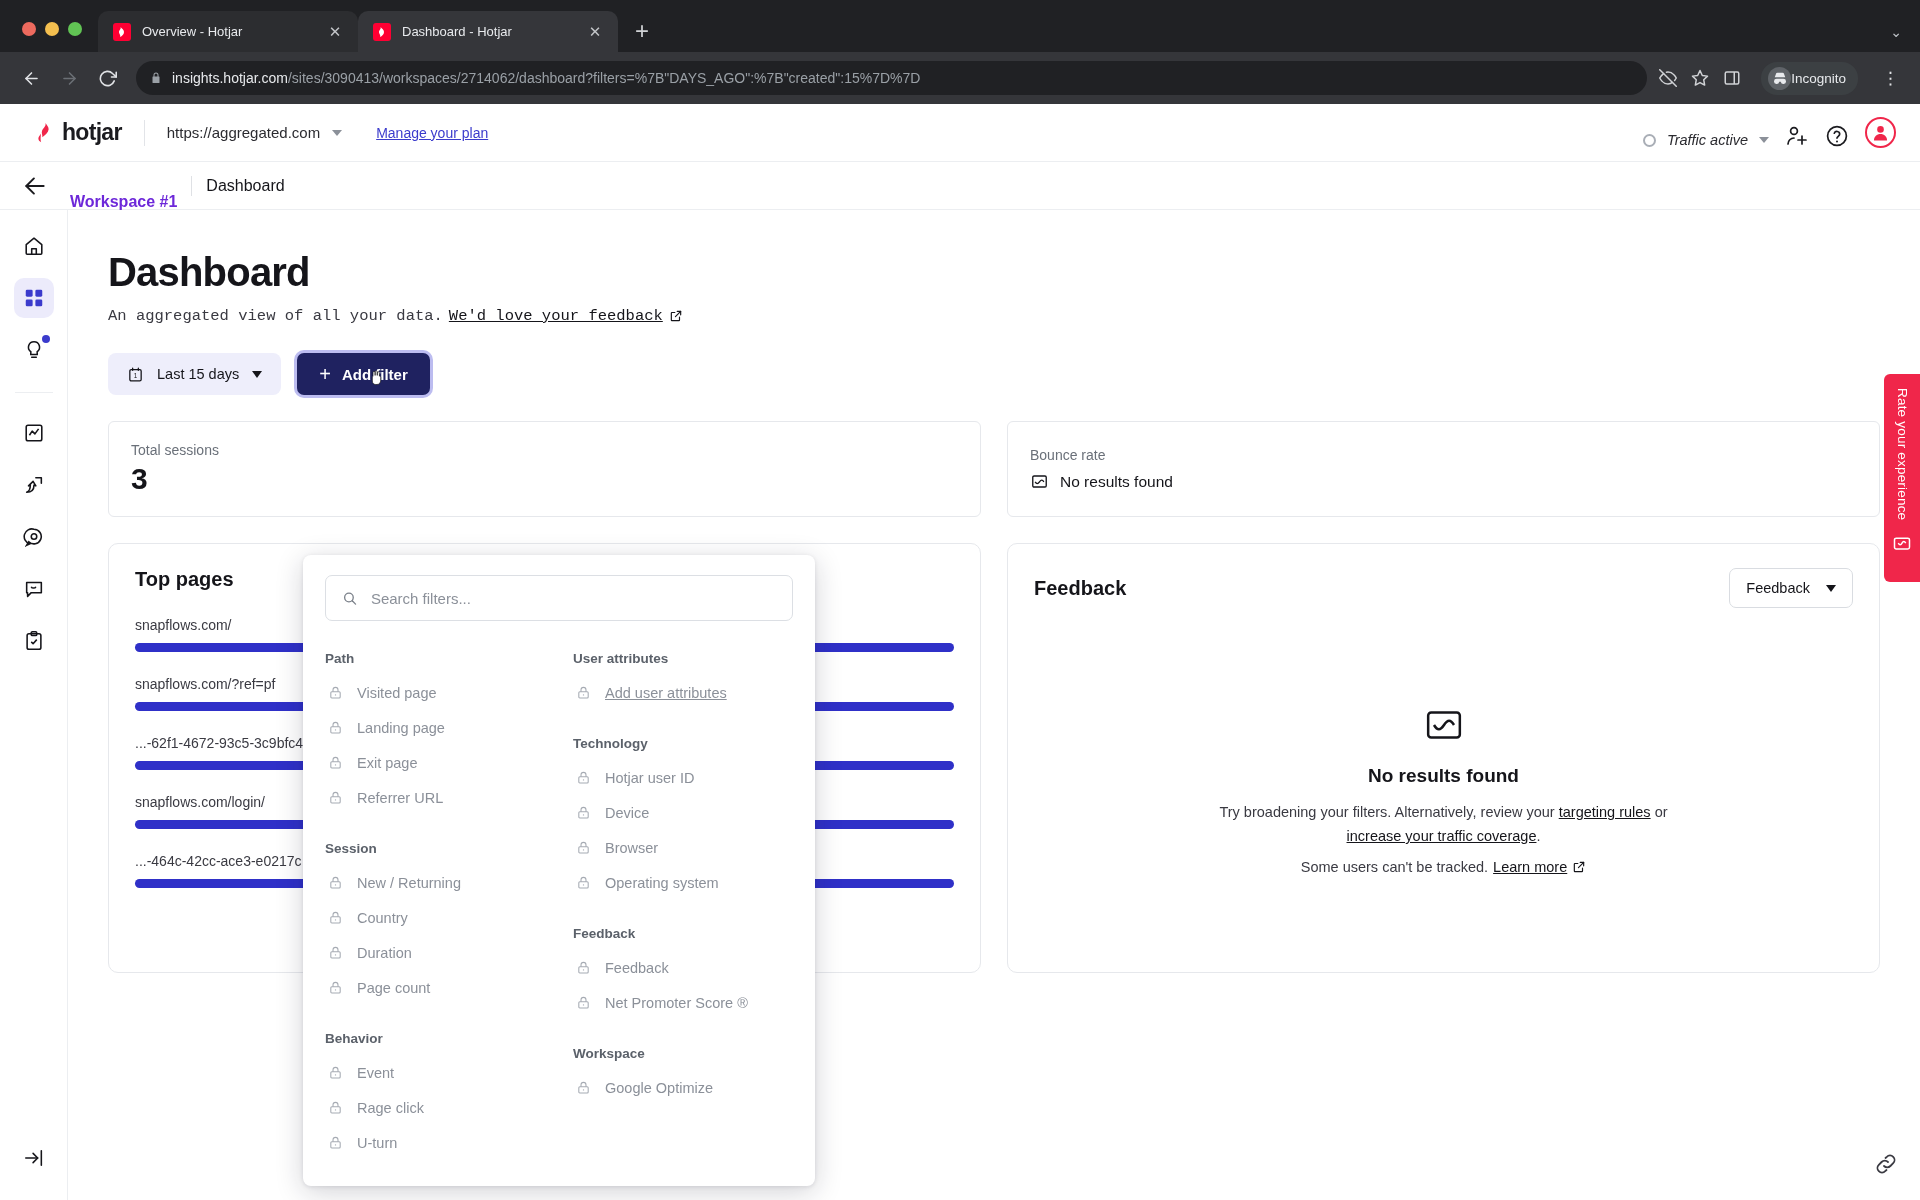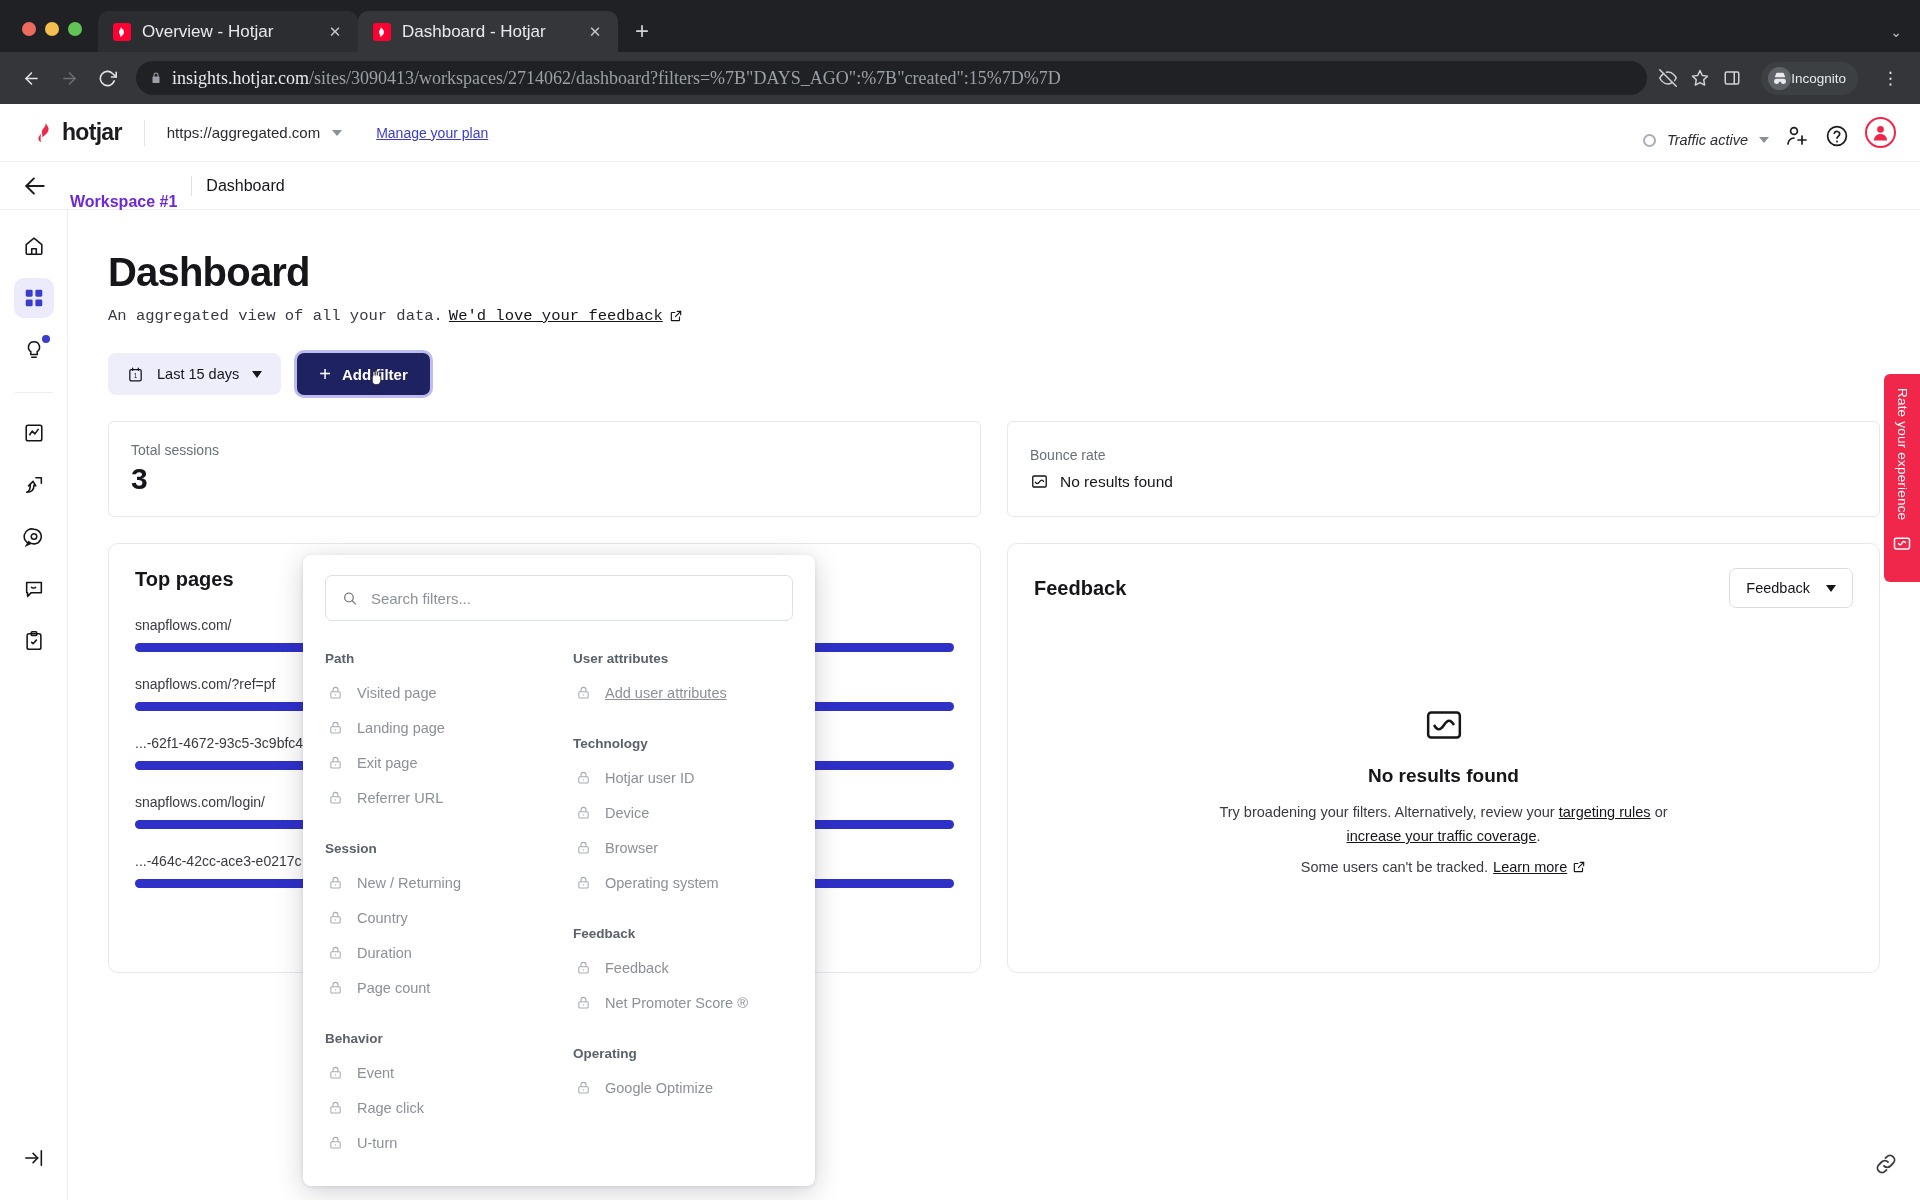--- a/index.html
+++ b/index.html
@@ -17,31 +17,31 @@
   .dot.red { background: #ed6a5e; }
   .dot.yellow { background: #f4bf4f; }
   .dot.green { background: #61c454; }
 
   .tab { height: 41px; display: flex; align-items: center; gap: 11px; padding: 0 12px 0 15px;
          border-radius: 10px 10px 0 0; min-width: 260px; max-width: 280px; position: relative; }
   .tab.inactive { background: #2c2d30; }
   .tab.active { background: #35363a; }
   .tab-fav { width: 18px; height: 18px; border-radius: 3px; background: #f03; display: flex; align-items: center; justify-content: center; flex: 0 0 18px; }
   .tab-fav svg { width: 12px; height: 12px; }
-  .tab-title { color: #e8eaed; font-size: 17px; white-space: nowrap; overflow: hidden; text-overflow: ellipsis; flex: 1; }
+  .tab-title { color: #e8eaed; font-size: 13px; white-space: nowrap; overflow: hidden; text-overflow: ellipsis; flex: 1; }
   .tab-close { color: #c3c5c8; font-size: 15px; width: 22px; height: 22px; display: flex; align-items: center; justify-content: center; border-radius: 50%; flex: 0 0 22px; }
   .newtab { color: #d0d2d5; font-size: 24px; width: 32px; height: 32px; display: flex; align-items: center; justify-content: center; margin: 0 0 5px 8px; font-weight: 300; }
   .winmenu { position: absolute; right: 18px; bottom: 12px; color: #bdc1c6; font-size: 14px; }
 
   .urlbar-row { height: 52px; background: #35363a; display: flex; align-items: center; padding: 0 14px; gap: 4px; flex: 0 0 52px; }
   .navbtn { width: 34px; height: 34px; display: flex; align-items: center; justify-content: center; color: #e0e2e5; border-radius: 50%; }
   .navbtn svg { width: 19px; height: 19px; }
   .omnibox { flex: 1; height: 34px; background: #202124; border-radius: 17px; display: flex; align-items: center; padding: 0 14px; gap: 10px; margin: 0 8px; }
   .omnibox .lock { width: 12px; height: 14px; flex: 0 0 12px; }
-  .url { font-size: 18px; color: #9aa0a6; white-space: nowrap; overflow: hidden; font-family: Liberation Serif, serif; }
+  .url { font-size: 14px; color: #9aa0a6; white-space: nowrap; overflow: hidden; }
   .url b { color: #e8eaed; font-weight: 400; }
   .omni-right { display: flex; align-items: center; gap: 14px; }
   .omni-right svg { width: 18px; height: 18px; color: #d0d2d5; }
   .incognito { display: flex; align-items: center; gap: 0; background: #3c4043; border-radius: 16px; padding: 5px 12px 5px 7px; margin-left: 6px; }
   .incognito .av { width: 23px; height: 23px; border-radius: 50%; background: #5f6368; display: flex; align-items: center; justify-content: center; }
   .incognito span { color: #e8eaed; font-size: 13.5px; }
   .kebab { color: #e0e2e5; font-size: 17px; padding: 0 6px 0 10px; letter-spacing: 1px; }
 
   
   .app { flex: 1; background: #fff; display: flex; flex-direction: column; position: relative; overflow: hidden; }
@@ -651,21 +651,21 @@
                   <svg viewBox="0 0 24 24" fill="none" stroke="currentColor" stroke-width="1.7">
                       <rect x="4.5" y="10" width="15" height="10" rx="1.6"></rect>
                       <path d="M8 10V7a4 4 0 0 1 8 0v3"></path>
                       <circle cx="12" cy="15" r="1.1" fill="currentColor" stroke="none"></circle>
                     </svg>
                   <span>Net Promoter Score ®</span>
                 </div>
               </div>
 
               <div class="grp">
-                <div class="grp-title">Operating</div>
+                <div class="grp-title">Workspace</div>
                 <div class="fitem">
                   <svg viewBox="0 0 24 24" fill="none" stroke="currentColor" stroke-width="1.7">
                       <rect x="4.5" y="10" width="15" height="10" rx="1.6"></rect>
                       <path d="M8 10V7a4 4 0 0 1 8 0v3"></path>
                       <circle cx="12" cy="15" r="1.1" fill="currentColor" stroke="none"></circle>
                     </svg>
                   <span>Google Optimize</span>
                 </div>
               </div>
 

